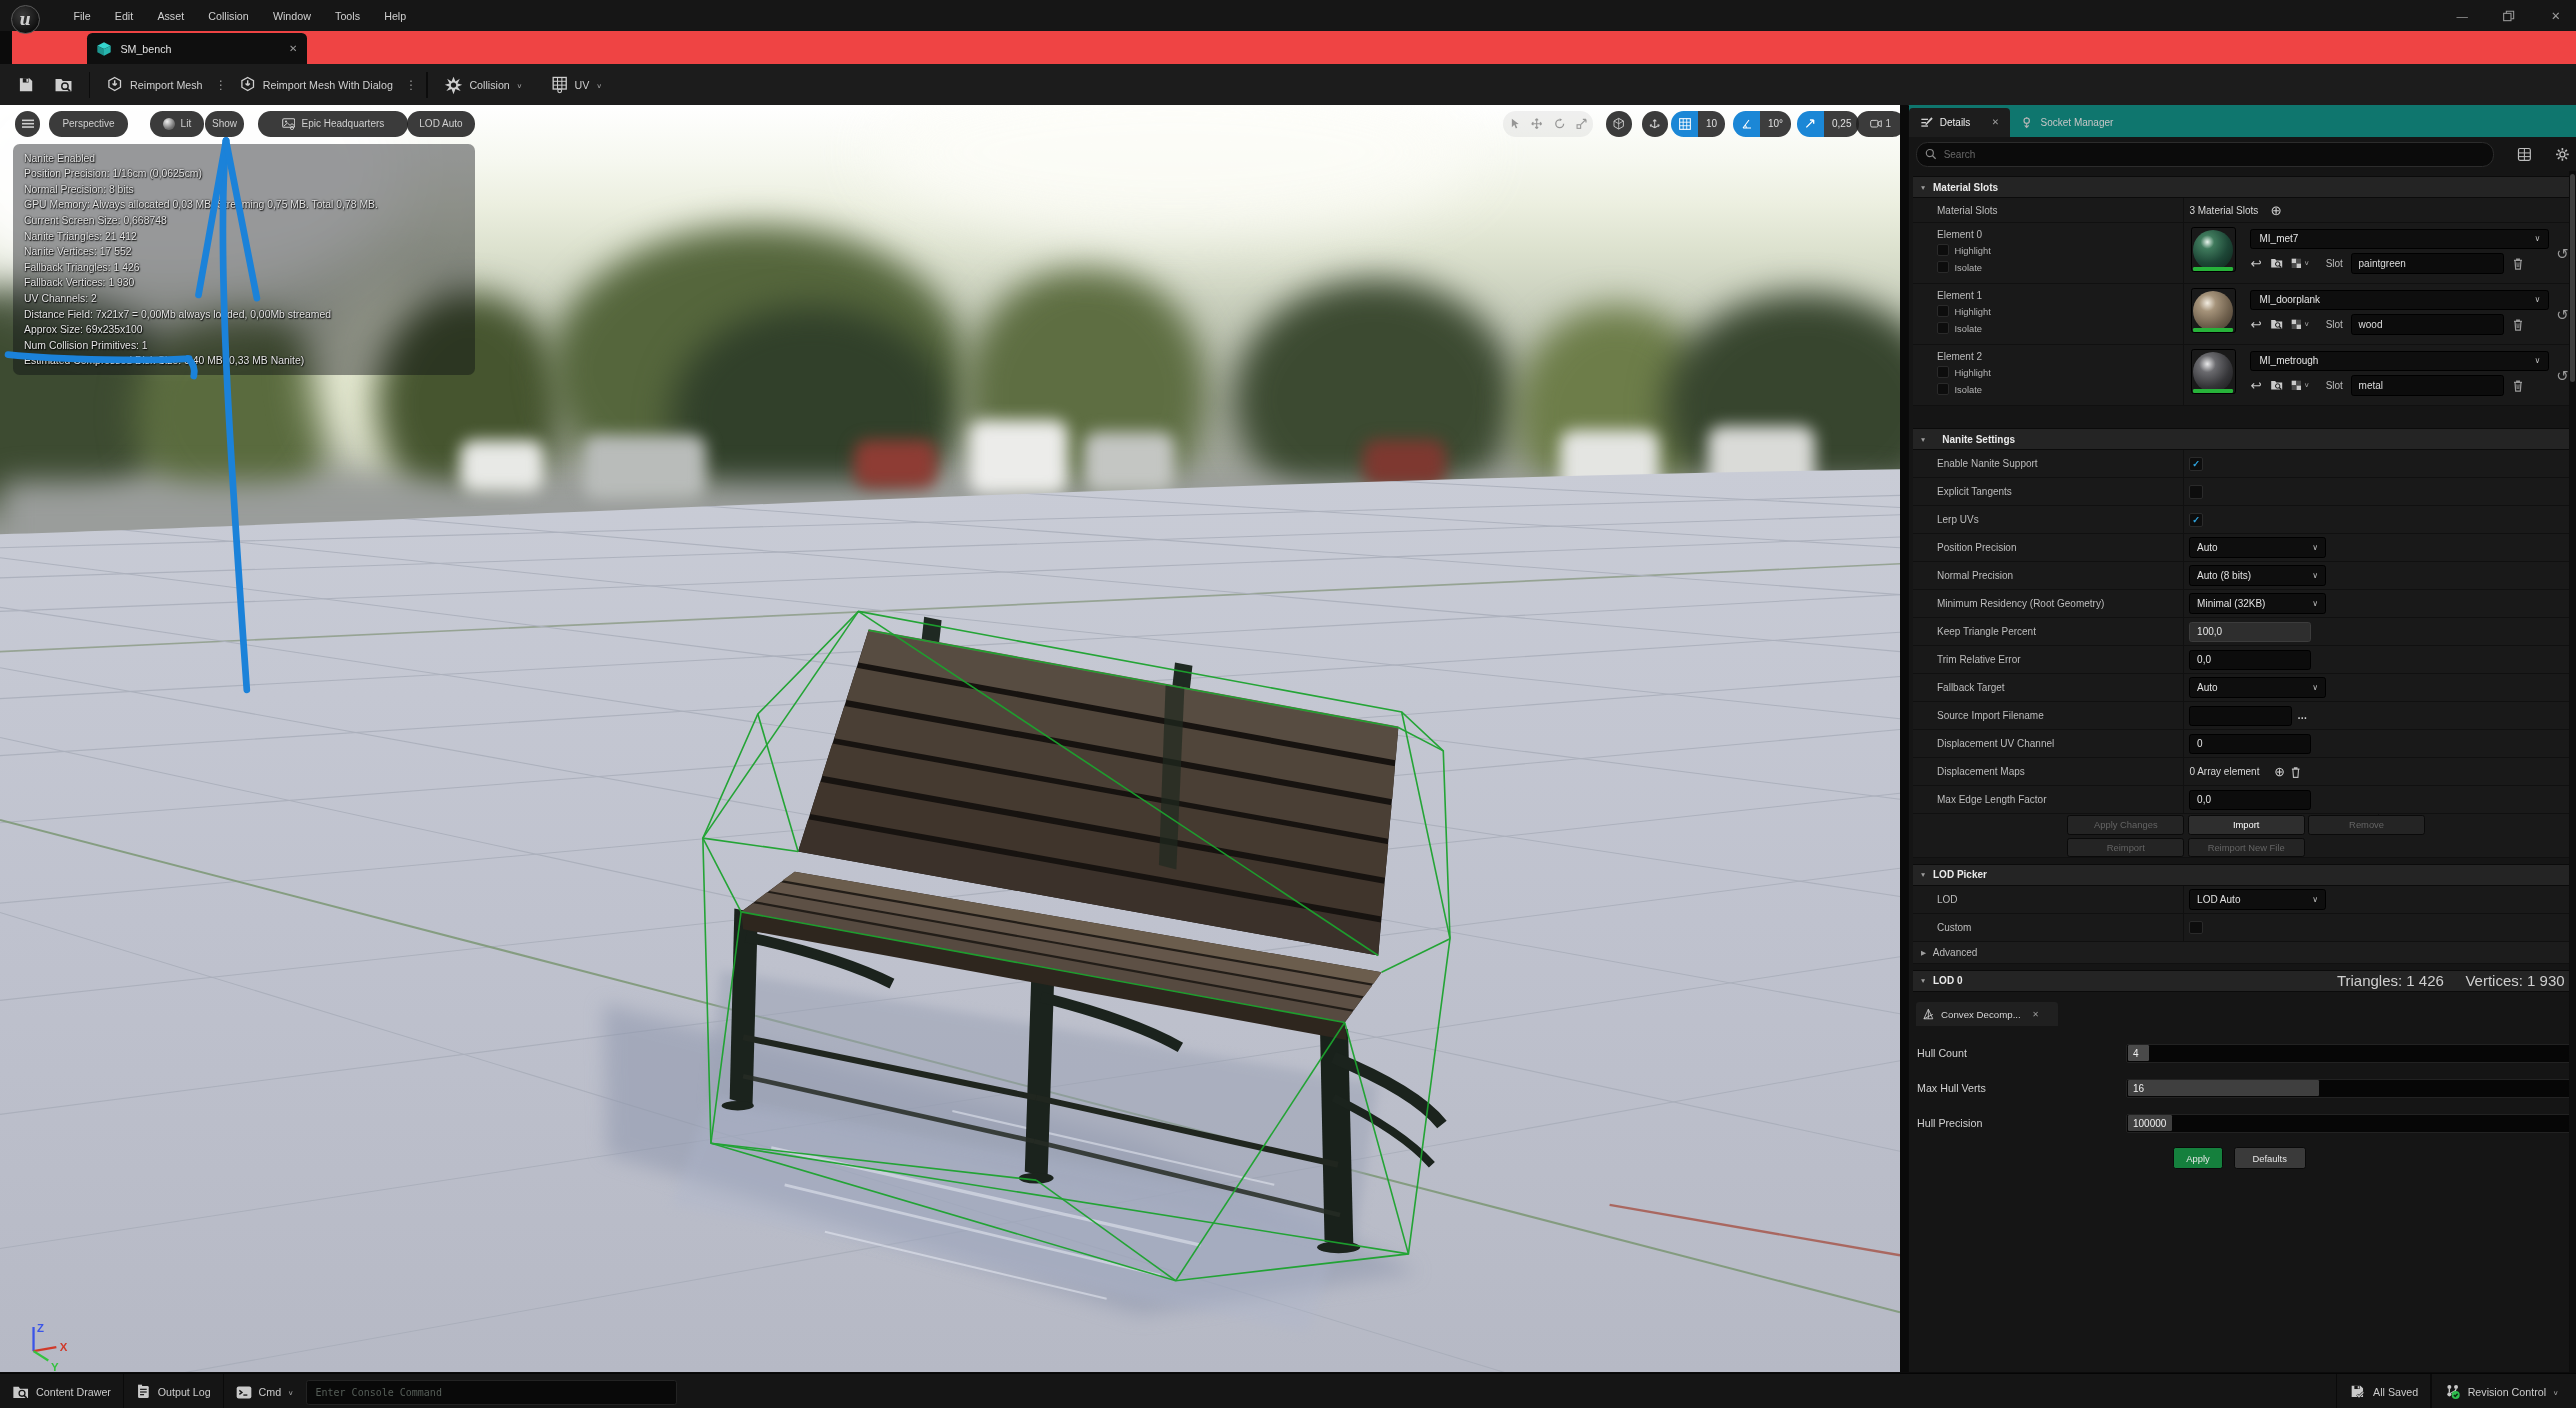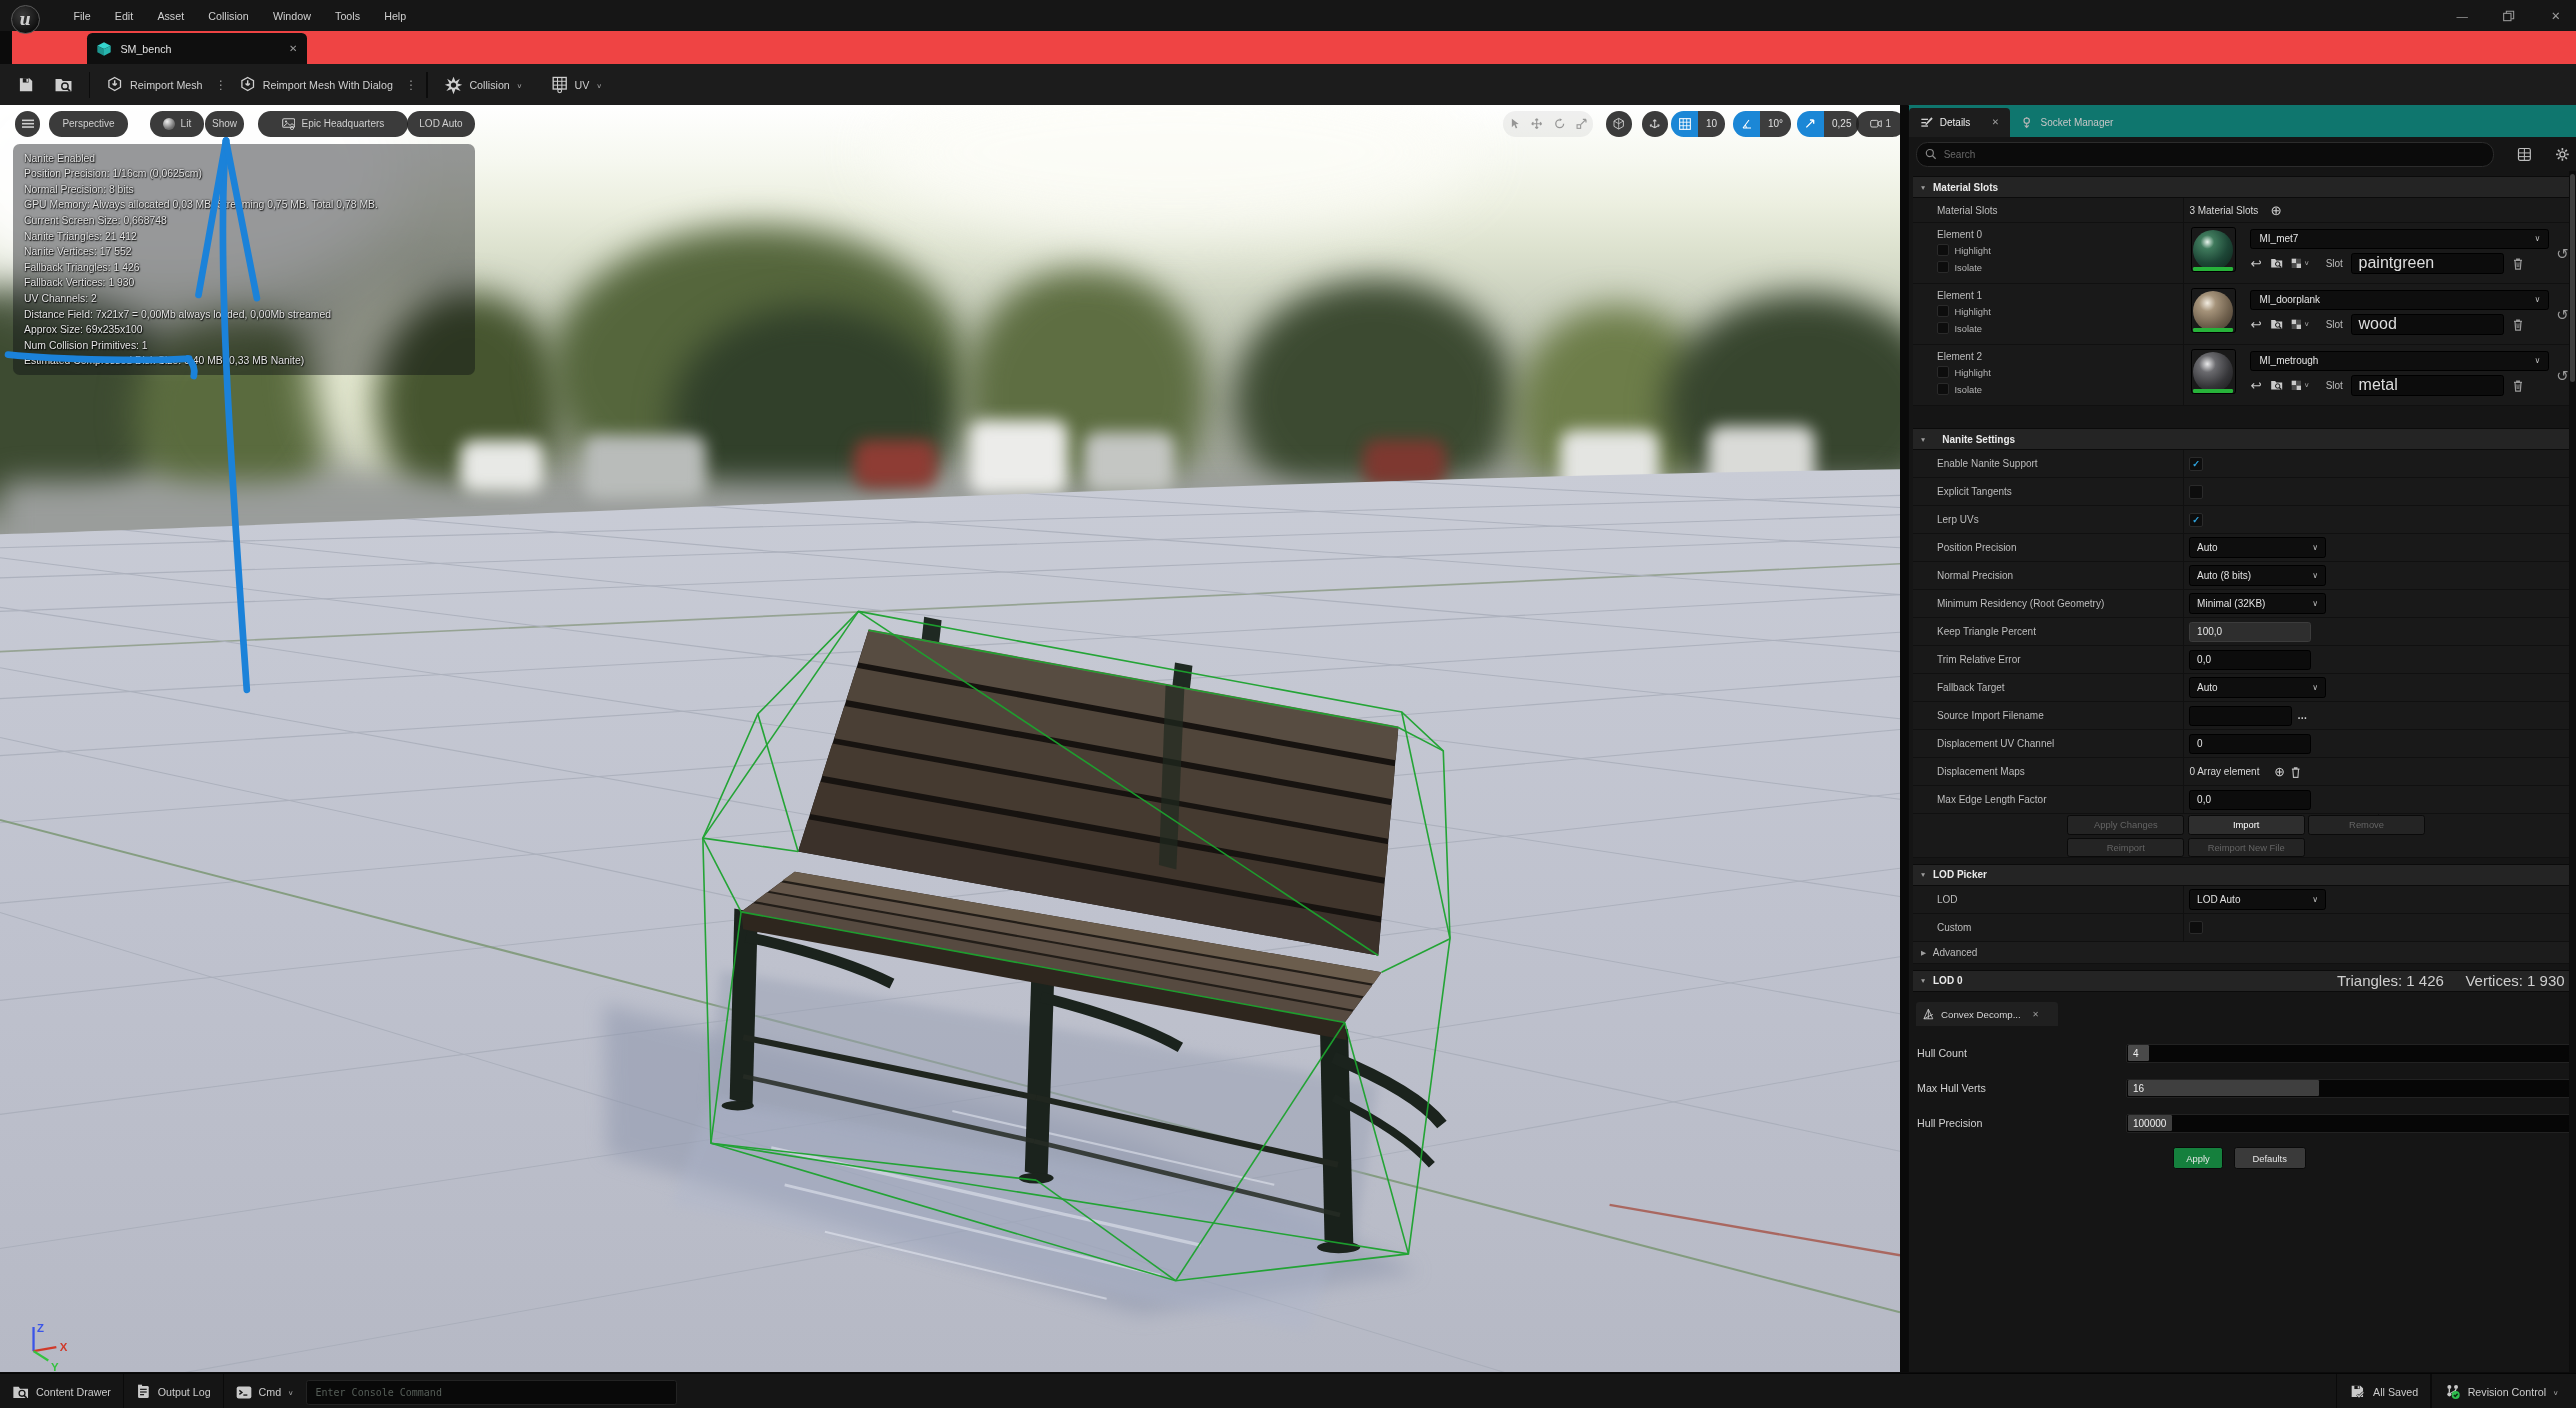--- a/index.html
+++ b/index.html
@@ -85,21 +85,21 @@
   .chkline{display:flex;align-items:center;gap:5.4px;color:#b5b5b5;font-size:9.4px;}
   .chkline .checkbox{width:10px;height:10px;}
   .thumb{width:43px;height:43px;border-radius:2.7px;margin:4px 0 0 1.3px;position:relative;border:0.7px solid #000;}
   .thumb .ball{position:absolute;inset:1.3px;border-radius:50%;}
   .thumb .bar{position:absolute;left:1.3px;right:1.3px;bottom:0.7px;height:3.4px;background:#27b33a;border-radius:1.3px;}
   .mat-col{display:flex;flex-direction:column;gap:4px;margin-left:9.4px;margin-top:5.4px;}
   .mat-dd{width:299px;height:20px;background:#0e0e0e;border:0.7px solid #000;border-radius:2.7px;
           display:flex;align-items:center;justify-content:space-between;padding:0 8px;color:#e6e6e6;font-size:10px;box-sizing:border-box;}
   .mat-icons{display:flex;align-items:center;gap:8px;color:#c9c9c9;}
   .slot-input{width:138px;height:19px;background:#0c0c0c;border:0.7px solid #000;border-radius:2.7px;
-              display:flex;align-items:center;padding:0 6.7px;color:#dedede;font-size:16px;}
+              display:flex;align-items:center;padding:0 6.7px;color:#dedede;font-size:10px;}
   .undo-col{margin-left:auto;margin-right:5.4px;color:#9a9a9a;font-size:14.8px;align-self:center;}
   .btn{background:#2e2e2e;border:0.7px solid #0a0a0a;border-radius:2.7px;height:17.4px;display:flex;align-items:center;justify-content:center;font-size:9.4px;color:#e6e6e6;}
   .btn.disabled{color:#646464;background:#242424;}
   .btnrow{display:flex;gap:3.4px;margin-bottom:3.4px;}
   .lod0head{height:20px;background:#242424;border-top:0.7px solid #0b0b0b;border-bottom:0.7px solid #0b0b0b;
             display:flex;align-items:center;gap:6.7px;padding:0 9.4px 0 6.7px;color:#eaeaea;font-size:10px;}
   .lod0head .spacer{flex:1;}
   .lod0head .counts{color:#cfcfcf;font-weight:normal;font-size:15px;}
   .convex-tab{width:142px;height:24px;background:#202020;border-radius:3.4px 3.4px 0 0;margin:10.7px 0 0 2.7px;
               display:flex;align-items:center;gap:6px;padding:0 6.7px;color:#d6d6d6;font-size:9.7px;box-sizing:border-box;}

